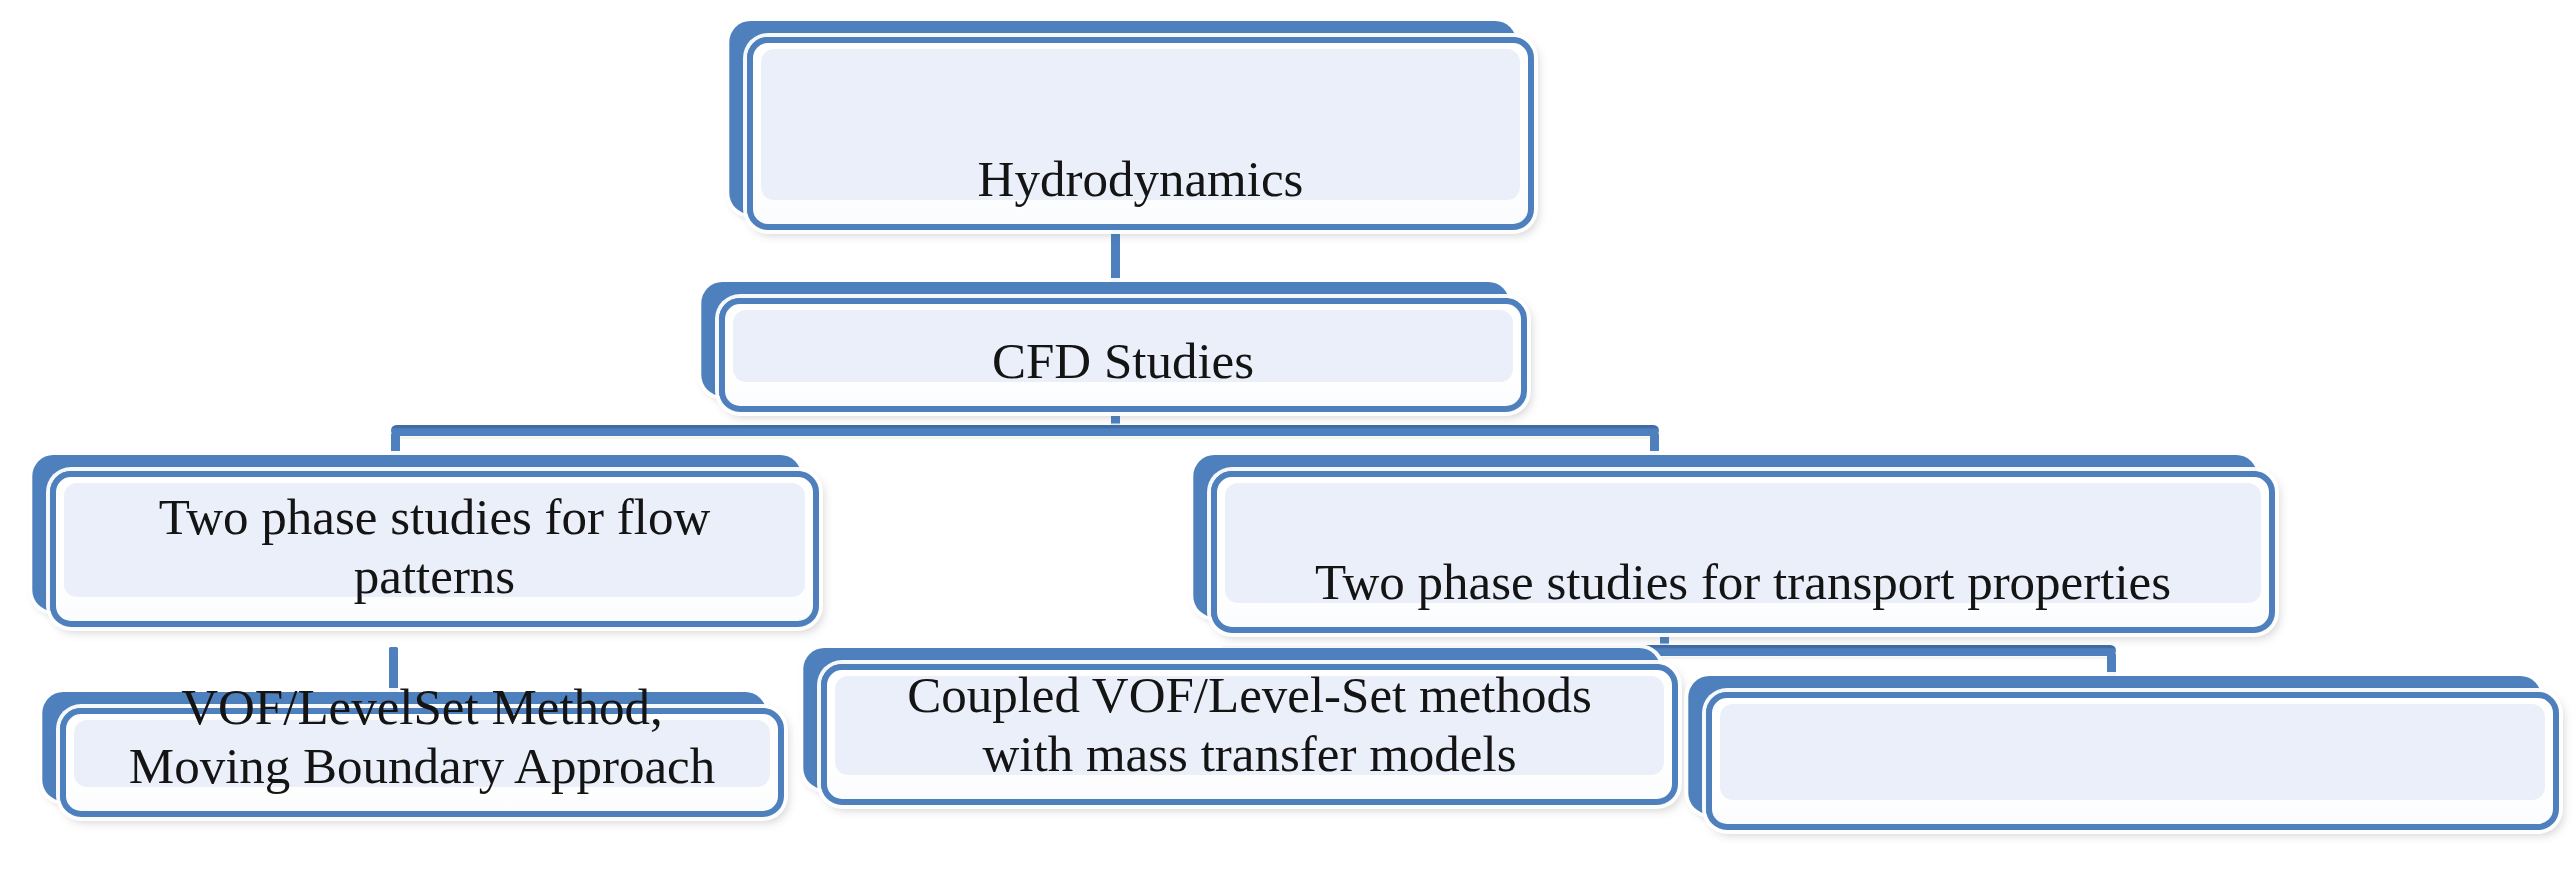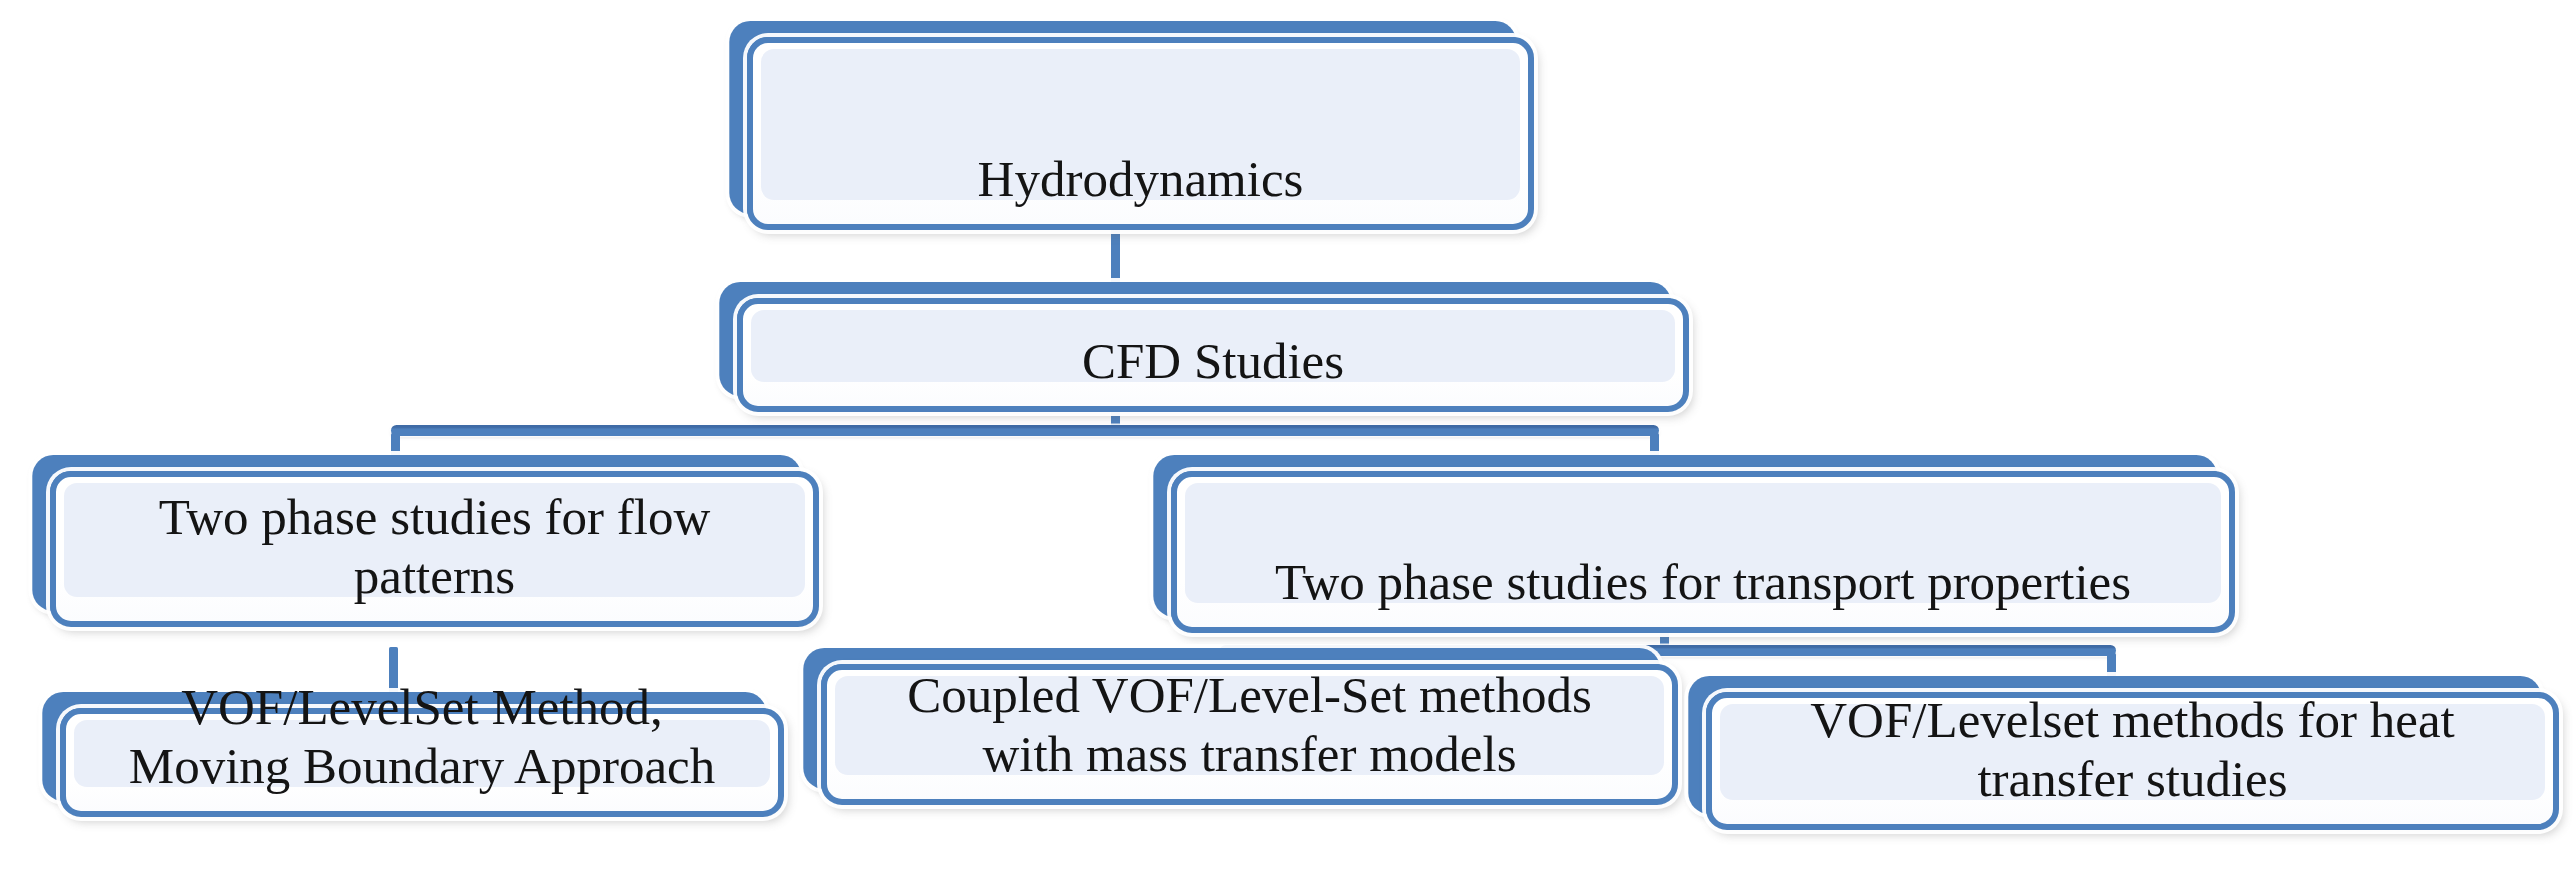--- a/index.html
+++ b/index.html
@@ -86,42 +86,42 @@
   <div class="node" style="left:747px;top:37px;width:787px;height:193px">
     <div class="back"></div>
     <div class="face">
       <div class="panel"></div>
       <div class="label-wrap">
         <span class="label">Hydrodynamics</span>
       </div>
     </div>
   </div>
 
-  <div class="node" style="left:737px;top:298px;width:952px;height:114px">
+  <div class="node" style="left:719px;top:298px;width:808px;height:114px">
     <div class="back"></div>
     <div class="face">
       <div class="panel"></div>
       <div class="label-wrap">
         <span class="label">CFD Studies</span>
       </div>
     </div>
   </div>
 
   <div class="node" style="left:50px;top:471px;width:769px;height:156px">
     <div class="back"></div>
     <div class="face">
       <div class="panel"></div>
       <div class="label-wrap">
         <span class="label">Two phase studies for flow
 patterns</span>
       </div>
     </div>
   </div>
 
-  <div class="node" style="left:1171px;top:471px;width:1064px;height:162px">
+  <div class="node" style="left:1211px;top:471px;width:1064px;height:162px">
     <div class="back"></div>
     <div class="face">
       <div class="panel"></div>
       <div class="label-wrap">
         <span class="label">Two phase studies for transport properties</span>
       </div>
     </div>
   </div>
 
   <div class="node" style="left:60px;top:708px;width:724px;height:109px">
@@ -143,21 +143,17 @@
         <span class="label">Coupled VOF/Level-Set methods
 with mass transfer models</span>
       </div>
     </div>
   </div>
 
   <div class="node" style="left:1706px;top:692px;width:853px;height:138px">
     <div class="back"></div>
     <div class="face">
       <div class="panel"></div>
-      <div class="label-wrap">
-        <span class="label">VOF/Levelset methods for heat
-transfer studies</span>
-      </div>
     </div>
   </div>
 
 </div>
 
 
 </body></html>

